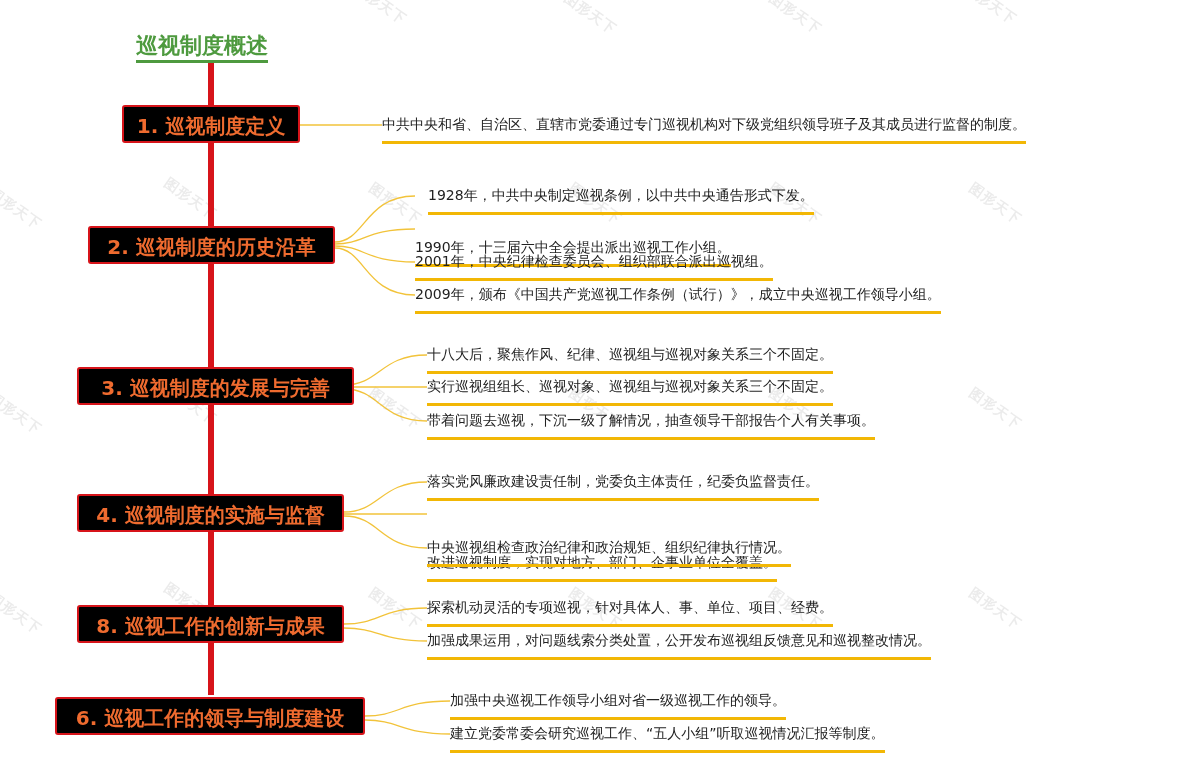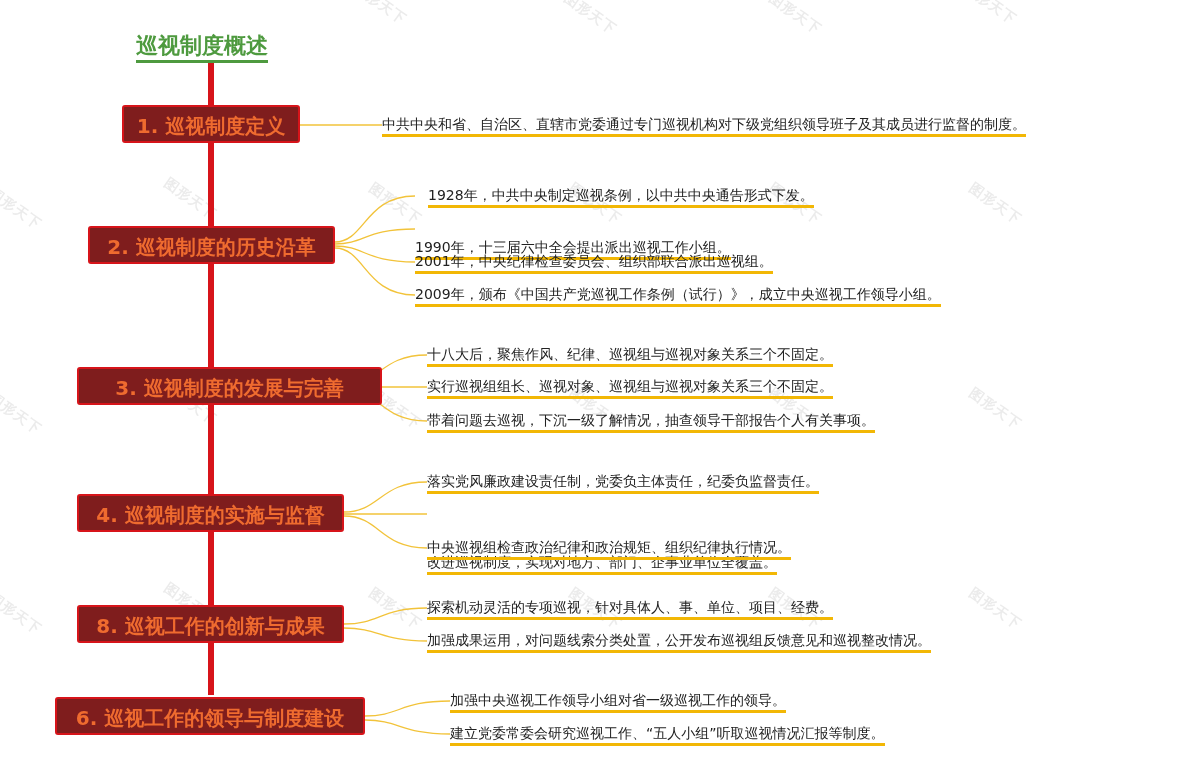--- a/index.html
+++ b/index.html
@@ -13,27 +13,27 @@
     transform:rotate(35deg); opacity:0.55; white-space:nowrap; pointer-events:none;
     letter-spacing:1px;
   }
   svg.lines { position:absolute; left:0; top:0; }
   .root-title {
     position:absolute; left:136px; top:32px;
     color:#4e9a3f; font-size:22px; font-weight:bold;
     border-bottom:3px solid #4e9a3f; line-height:28px; padding-bottom:0;
   }
   .topic {
-    position:absolute; background:#7f1d1d; border:2.5px solid #d7141a; border-radius:3px;
+    position:absolute; background:#000000; border:2.5px solid #d7141a; border-radius:3px;
     color:#ef6b2f; font-size:20px; font-weight:bold; height:38px; line-height:38px;
     box-sizing:border-box; text-align:center; white-space:nowrap;
   }
   .leaf {
     position:absolute; font-size:14px; color:#222; white-space:nowrap;
-    line-height:18px; border-bottom:3px solid #f2b705; padding-bottom:1px;
+    line-height:18px; border-bottom:3px solid #f2b705; padding-bottom:8px;
   }
 </style>
 </head>
 <body>
 
 <div class="wm" style="left:350px;top:-5px;">图形天下</div>
 <div class="wm" style="left:560px;top:5px;">图形天下</div>
 <div class="wm" style="left:765px;top:5px;">图形天下</div>
 <div class="wm" style="left:960px;top:-5px;">图形天下</div>
 <div class="wm" style="left:-15px;top:200px;">图形天下</div>
@@ -87,21 +87,21 @@
 
 <div class="topic" style="left:122px;top:105px;width:178px;">1. 巡视制度定义</div>
 <div class="leaf" style="left:382px;top:115px;">中共中央和省、自治区、直辖市党委通过专门巡视机构对下级党组织领导班子及其成员进行监督的制度。</div>
 
 <div class="topic" style="left:88px;top:226px;width:247px;">2. 巡视制度的历史沿革</div>
 <div class="leaf" style="left:428px;top:186px;">1928年，中共中央制定巡视条例，以中共中央通告形式下发。</div>
 <div class="leaf" style="left:415px;top:219px;margin-top:19px;">1990年，十三届六中全会提出派出巡视工作小组。</div>
 <div class="leaf" style="left:415px;top:252px;">2001年，中央纪律检查委员会、组织部联合派出巡视组。</div>
 <div class="leaf" style="left:415px;top:285px;">2009年，颁布《中国共产党巡视工作条例（试行）》，成立中央巡视工作领导小组。</div>
 
-<div class="topic" style="left:77px;top:367px;width:305px;">3. 巡视制度的发展与完善</div>
+<div class="topic" style="left:77px;top:367px;width:277px;">3. 巡视制度的发展与完善</div>
 <div class="leaf" style="left:427px;top:345px;">十八大后，聚焦作风、纪律、巡视组与巡视对象关系三个不固定。</div>
 <div class="leaf" style="left:427px;top:377px;">实行巡视组组长、巡视对象、巡视组与巡视对象关系三个不固定。</div>
 <div class="leaf" style="left:427px;top:411px;">带着问题去巡视，下沉一级了解情况，抽查领导干部报告个人有关事项。</div>
 
 <div class="topic" style="left:77px;top:494px;width:267px;">4. 巡视制度的实施与监督</div>
 <div class="leaf" style="left:427px;top:472px;">落实党风廉政建设责任制，党委负主体责任，纪委负监督责任。</div>
 <div class="leaf" style="left:427px;top:505px;margin-top:48px;">改进巡视制度，实现对地方、部门、企事业单位全覆盖。</div>
 <div class="leaf" style="left:427px;top:538px;">中央巡视组检查政治纪律和政治规矩、组织纪律执行情况。</div>
 
 <div class="topic" style="left:77px;top:605px;width:267px;">8. 巡视工作的创新与成果</div>

